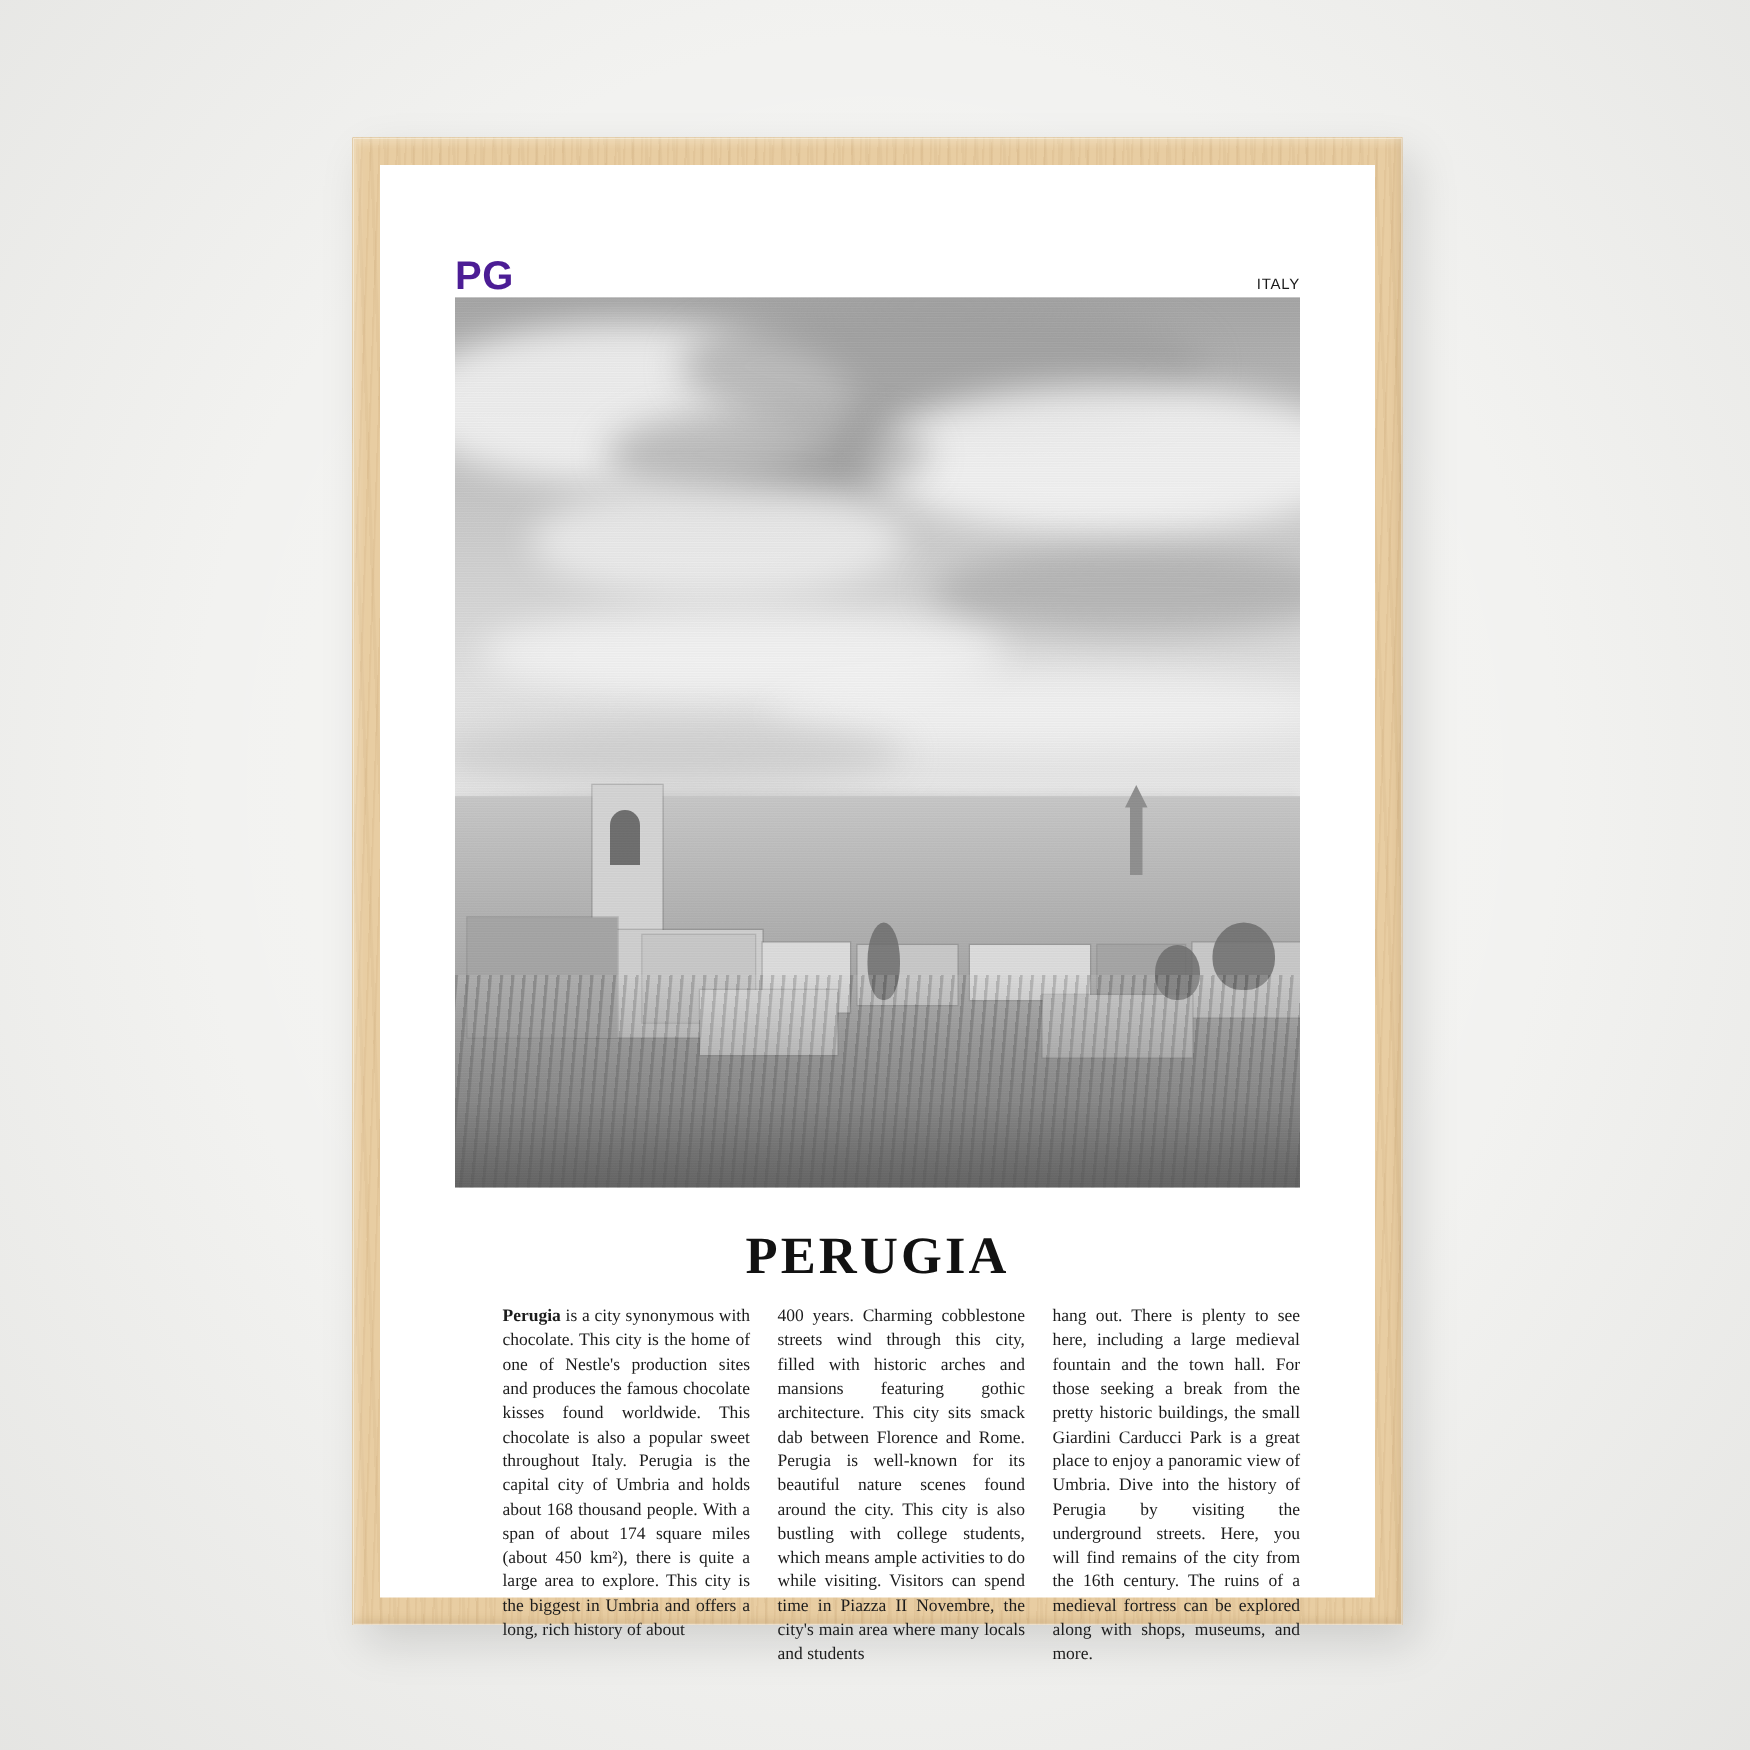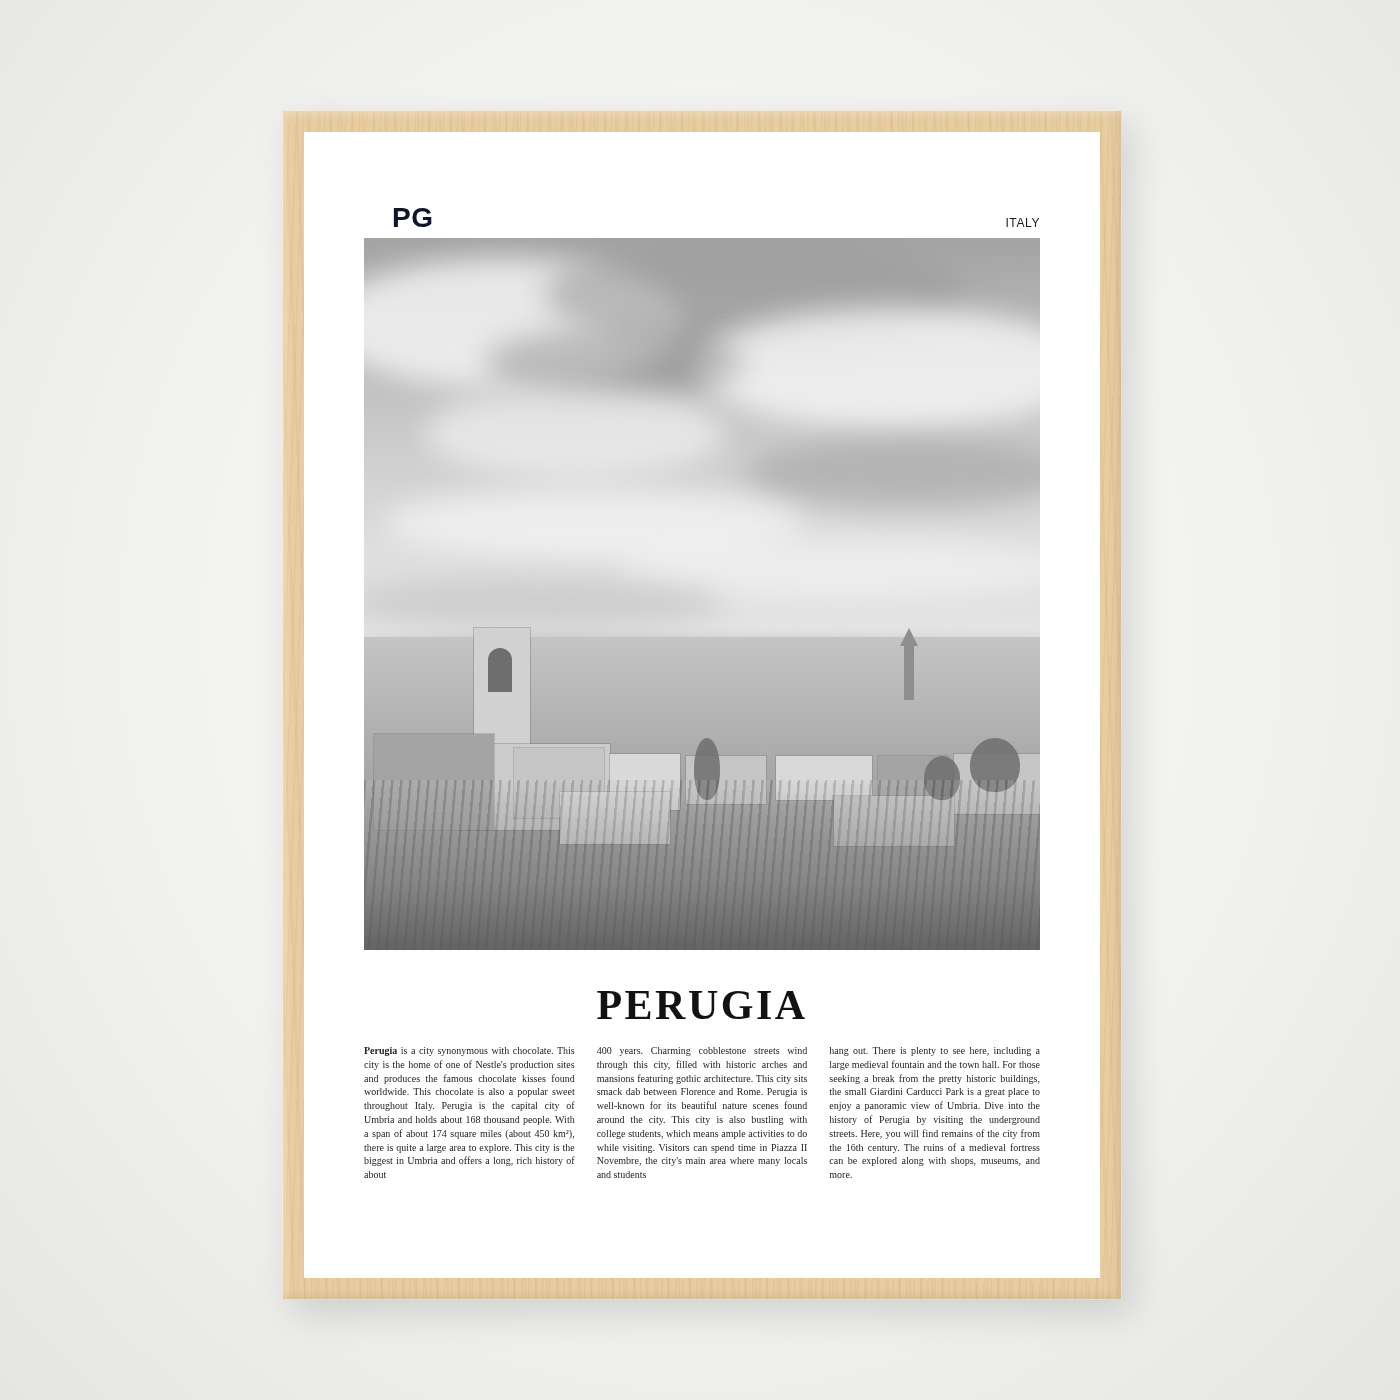--- a/index.html
+++ b/index.html
@@ -73,25 +73,24 @@
   .poster-header {
     display: flex;
     align-items: baseline;
     justify-content: space-between;
     height: 24px;
     margin-bottom: 10px;
   }
   .code {
     font-family: "Liberation Sans", sans-serif;
     font-weight: bold;
-    font-size: 28px;
+    font-size: 32px;
     letter-spacing: 0.5px;
-    color: #0f172a;
+    color: #4c1d95;
     line-height: 1;
-    margin-left: 28px;
   }
   .country {
     font-family: "Liberation Sans", sans-serif;
     font-size: 12px;
     letter-spacing: 0.6px;
     color: #1a1a1a;
     line-height: 1;
   }
 
   
@@ -225,26 +224,27 @@
     color: #121212;
     margin: 34px 0 18px 0;
     line-height: 1;
   }
 
   
   .columns {
     display: flex;
     gap: 22px;
     font-family: "Liberation Serif", serif;
-    font-size: 10px;
+    font-size: 14px;
     line-height: 1.38;
     color: #1c1c1c;
     text-align: justify;
     text-justify: inter-word;
     hyphens: auto;
+    margin-left: 38px;
   }
   .col {
     flex: 1 1 0;
     min-width: 0;
   }
   .col p { margin: 0; }
   .lead-name { font-weight: bold; }
 
   
   .wall-vignette {

